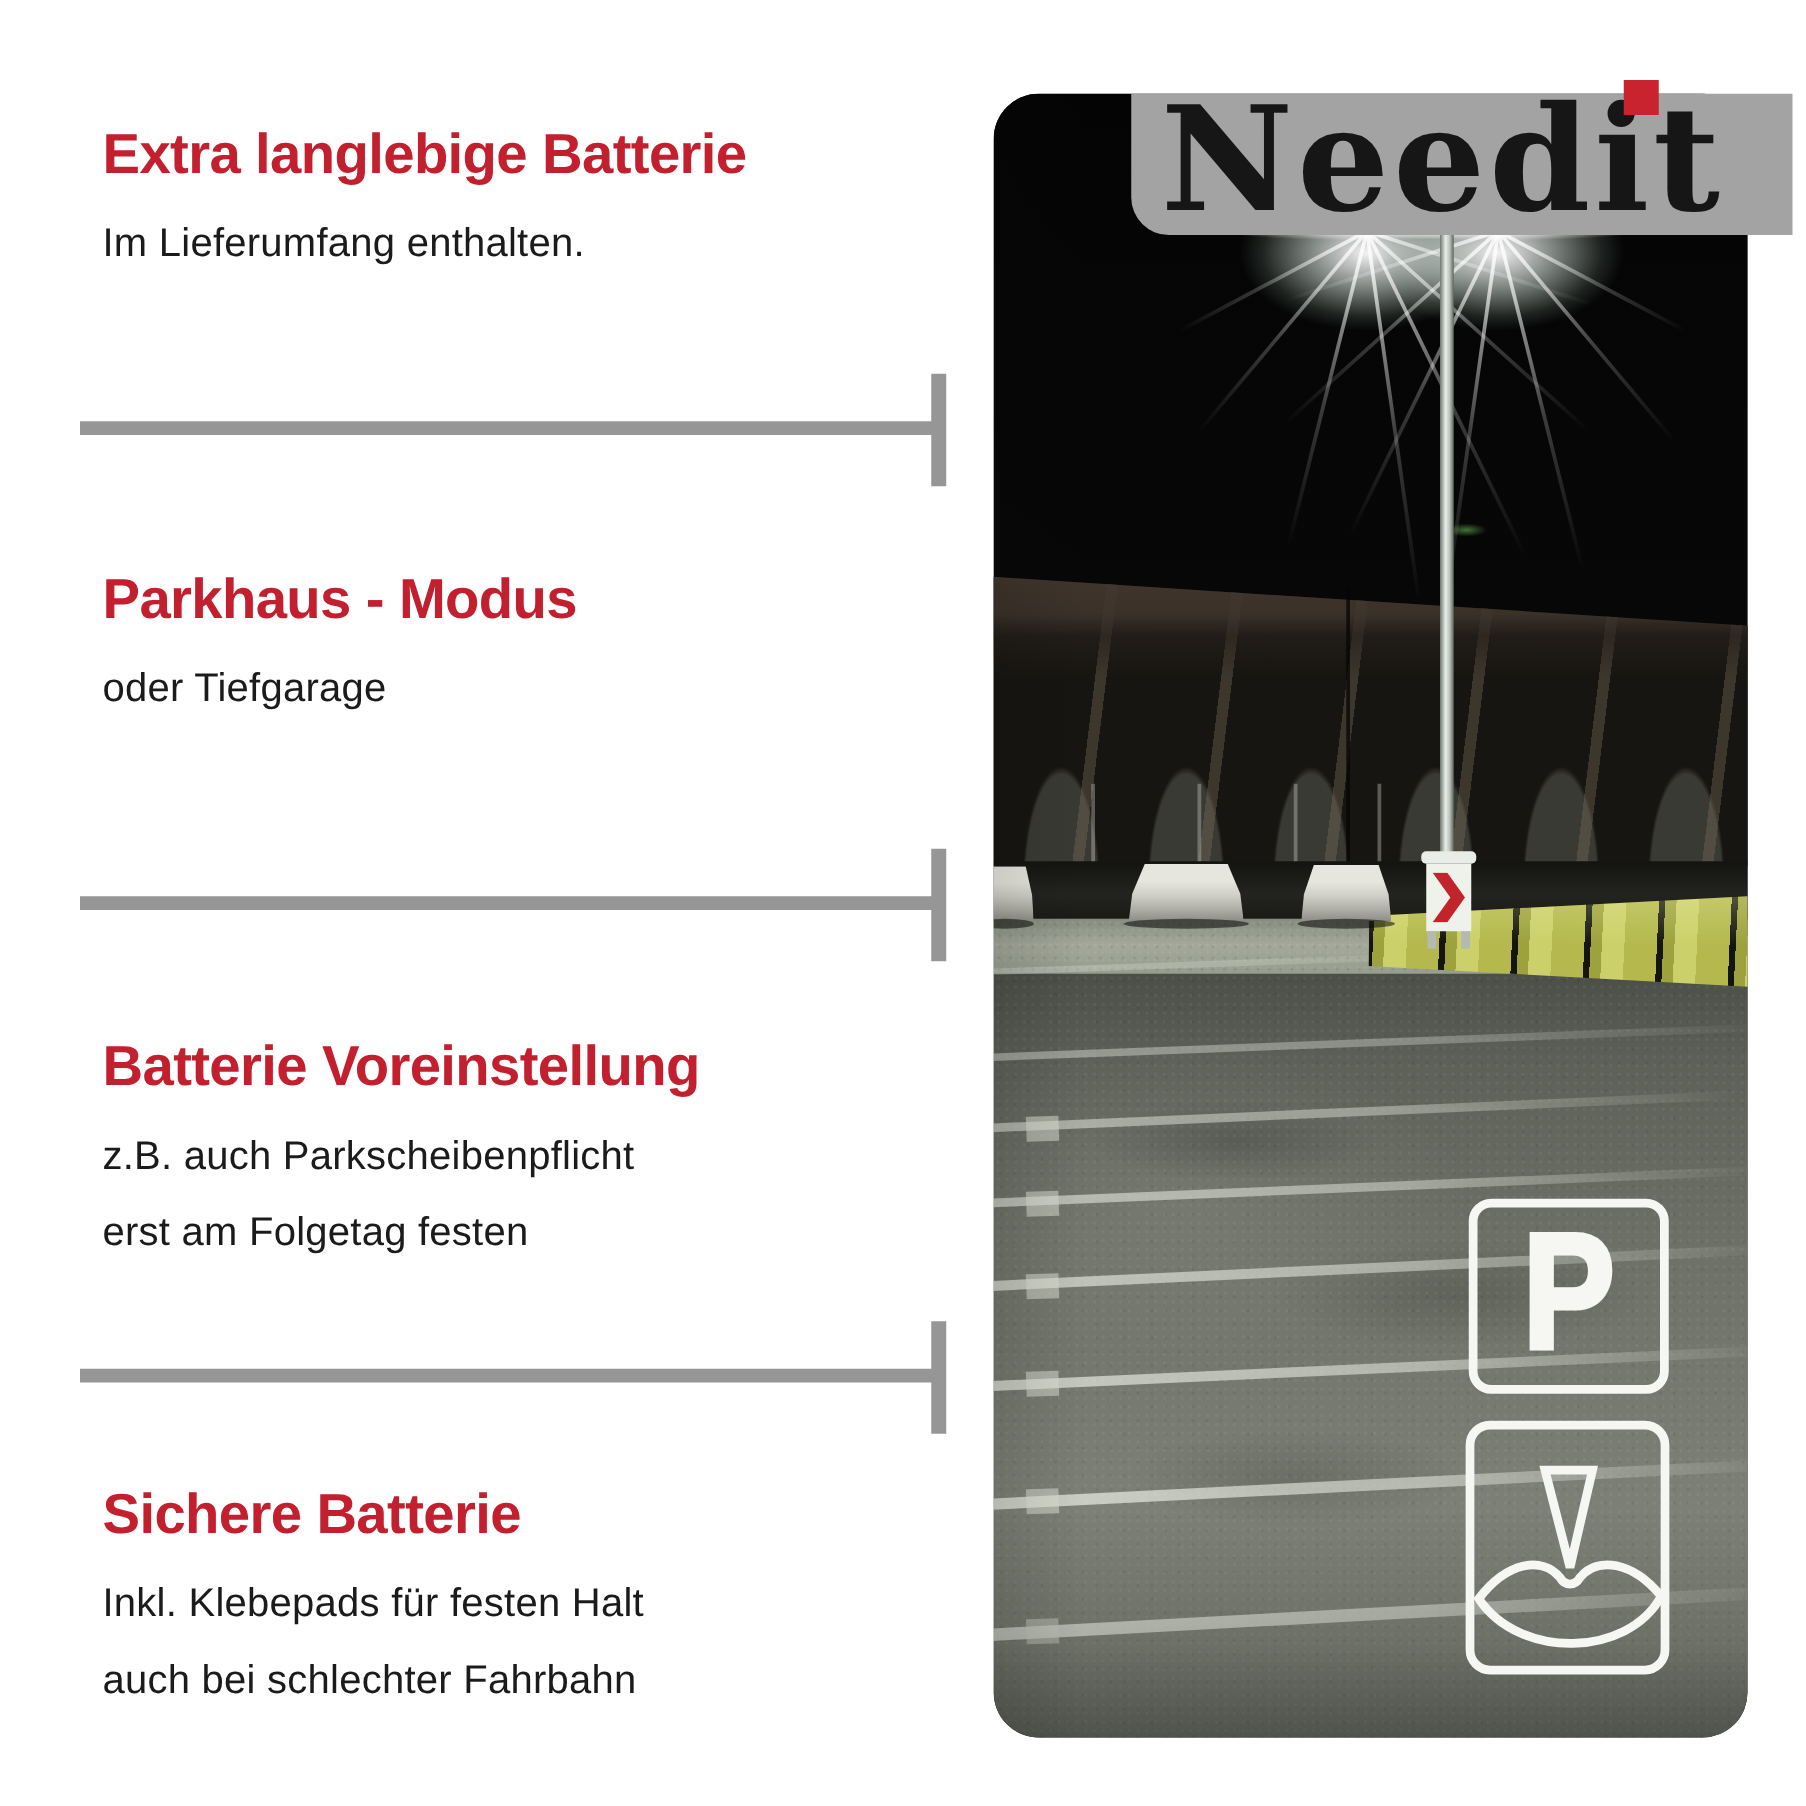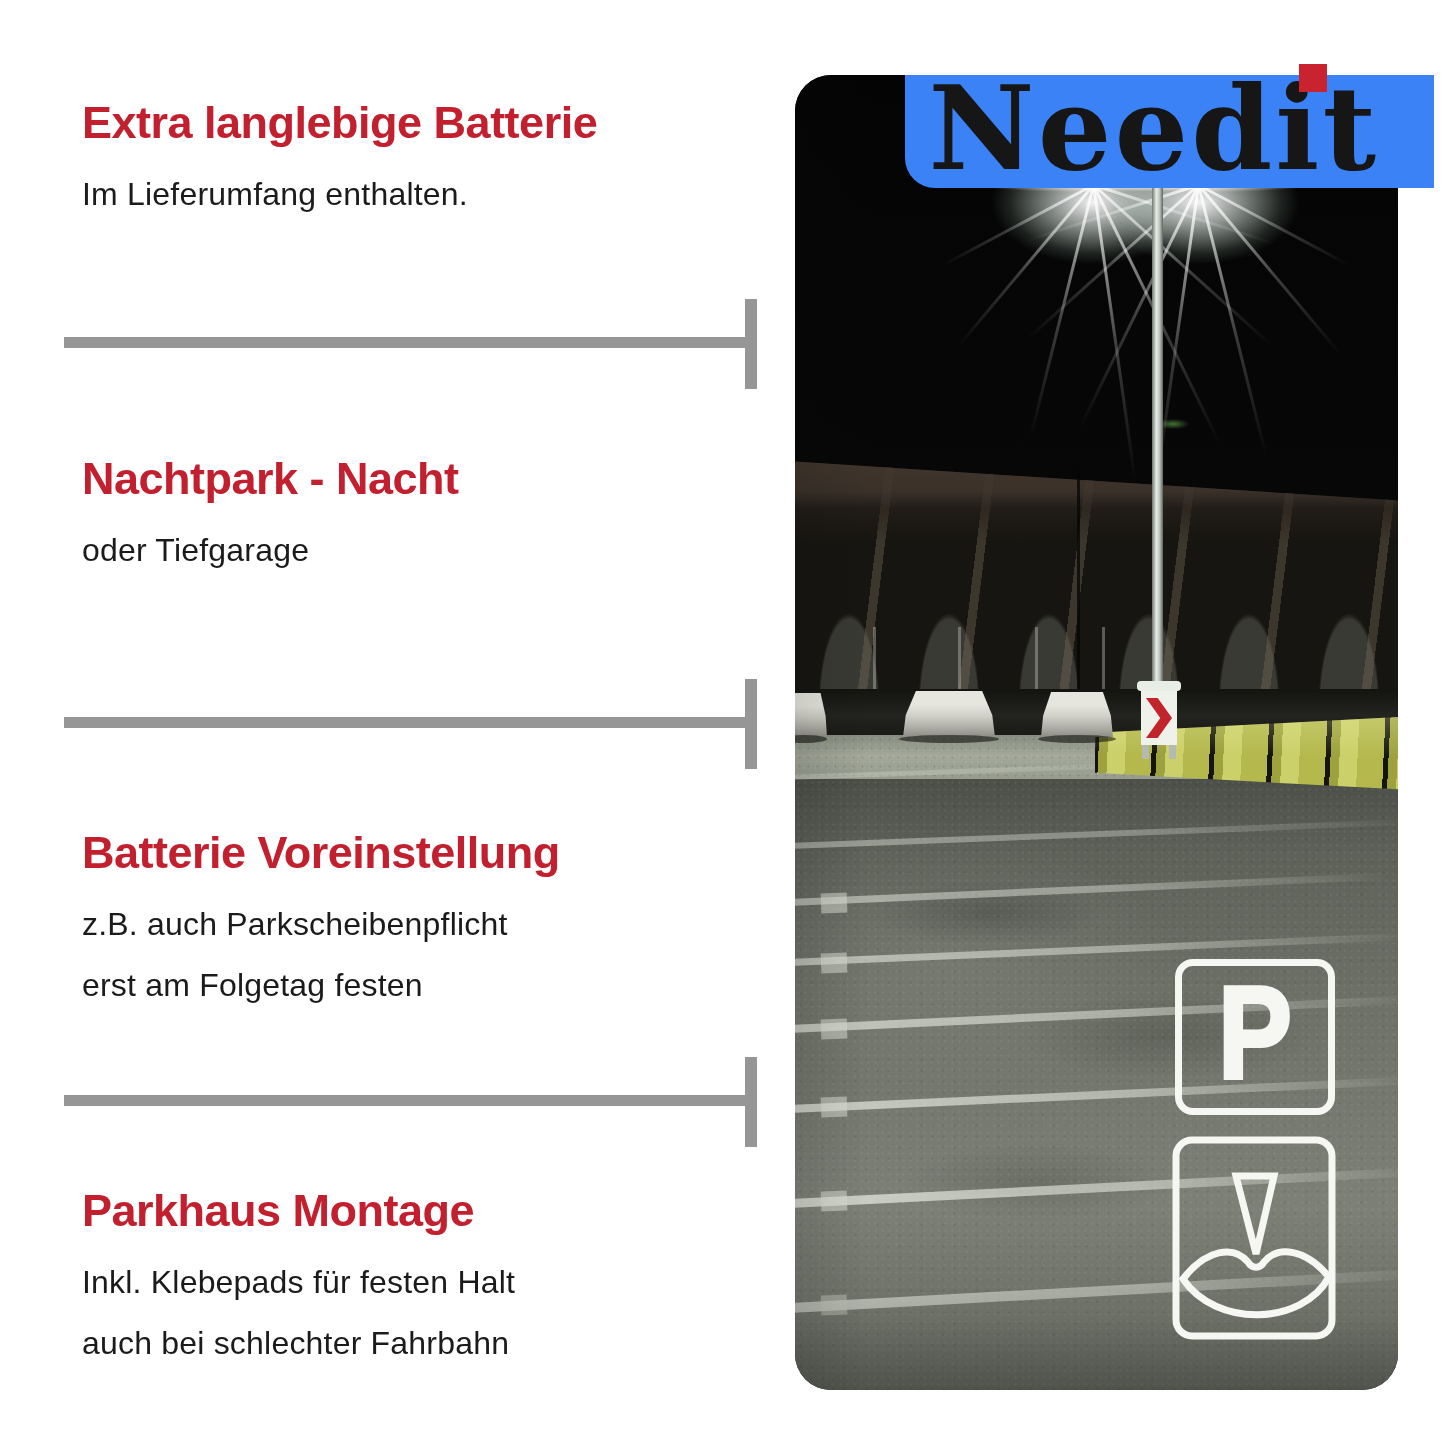--- a/index.html
+++ b/index.html
@@ -97,50 +97,50 @@
       background:linear-gradient(180deg,transparent 86%,rgba(12,14,10,0.32) 100%),
                  linear-gradient(90deg,rgba(10,12,9,0.12),transparent 12%);}
 
   .p-sign{left:380px;top:884px;width:160px;height:156px;border:7px solid var(--icon-white);
       border-radius:18px;box-sizing:border-box;display:flex;align-items:center;justify-content:center;}
   .p-sign span{position:static;color:var(--icon-white);font-weight:bold;font-size:132px;line-height:1;
       transform:scaleX(0.84);-webkit-text-stroke:4px var(--icon-white);padding-bottom:8px;}
   .disc-sign{left:377px;top:1061px;width:164px;height:204px;}
 
   
-  .logo-tab{position:absolute;left:905px;top:75px;width:540px;height:113px;background:#3b82f6;
+  .logo-tab{position:absolute;left:905px;top:75px;width:540px;height:113px;background:#a3a3a3;
       border-bottom-left-radius:30px;}
   .wordmark{position:absolute;right:66px;bottom:2px;color:var(--brand-black);
       font-family:"DejaVu Serif","Liberation Serif",serif;font-weight:bold;
       font-size:116px;line-height:1;letter-spacing:3px;white-space:nowrap;}
   .brand-dot{position:absolute;left:394px;top:-11px;width:28px;height:28px;background:var(--brand-dot-red);}
 </style>
 </head>
 <body>
 
 <div class="canvas">
 
   <section class="feature" style="top:96px">
     <h2>Extra langlebige Batterie</h2>
     <p>Im Lieferumfang enthalten.</p>
   </section>
 
   <section class="feature" style="top:452px">
-    <h2>Nachtpark - Nacht</h2>
+    <h2>Parkhaus - Modus</h2>
     <p>oder Tiefgarage</p>
   </section>
 
   <section class="feature" style="top:826px">
     <h2>Batterie Voreinstellung</h2>
     <p>z.B. auch Parkscheibenpflicht</p>
     <p>erst am Folgetag festen</p>
   </section>
 
   <section class="feature" style="top:1184px">
-    <h2>Parkhaus Montage</h2>
+    <h2>Sichere Batterie</h2>
     <p>Inkl. Klebepads für festen Halt</p>
     <p>auch bei schlechter Fahrbahn</p>
   </section>
 
   <div class="leader" style="left:64px;top:299px">
     <div class="bar"></div>
     <div class="cap"></div>
   </div>
   <div class="leader" style="left:64px;top:679px">
     <div class="bar"></div>

